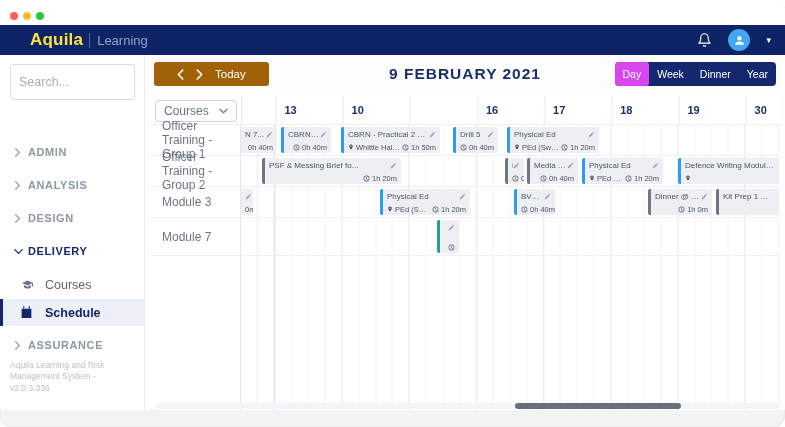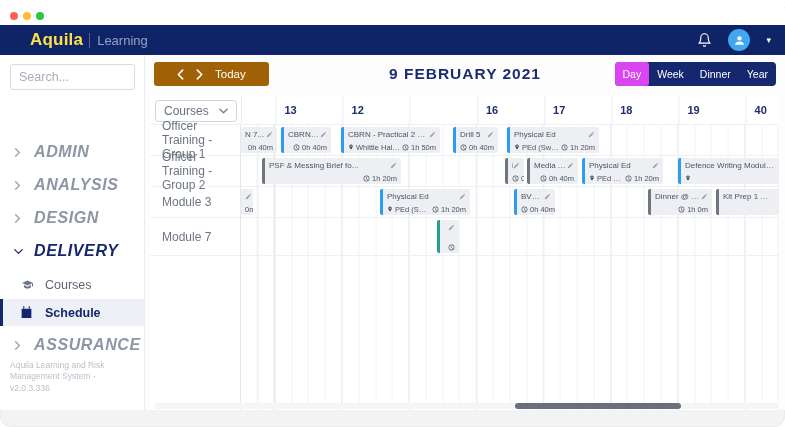--- a/index.html
+++ b/index.html
@@ -14,26 +14,26 @@
   .brand{margin-left:30px;color:#fde047;font-size:17px;font-weight:bold;letter-spacing:.2px;}
   .brand-divider{width:1px;height:15px;background:#56639c;margin:0 7px 0 6px;}
   .brand-suffix{color:#97a1c6;font-size:13px;}
   .appbar-right{margin-left:auto;display:flex;align-items:center;gap:16px;padding-right:14px;}
   .bell svg{display:block;}
   .avatar{width:22px;height:22px;border-radius:50%;background:#41a7f0;display:flex;align-items:center;justify-content:center;}
   .caret-down{color:#fff;font-size:9px;line-height:1;}
   
   .bodyarea{position:absolute;top:55px;left:0;right:0;bottom:17px;background:#fdfdfe;}
   .sidebar{position:absolute;top:0;left:0;bottom:0;width:145px;background:#fff;border-right:1px solid #e9ebef;}
-  .search{position:absolute;top:9px;left:10px;width:125px;height:26px;border:1px solid #d8dce1;border-radius:3px;padding:0 8px;font-size:12.5px;color:#6d28d9;outline:none;font-family:"Liberation Sans",sans-serif;background:#fff;}
+  .search{position:absolute;top:9px;left:10px;width:125px;height:36px;border:1px solid #d8dce1;border-radius:3px;padding:0 8px;font-size:12.5px;color:#6d28d9;outline:none;font-family:"Liberation Sans",sans-serif;background:#fff;}
   .search::placeholder{color:#a8aeb9;}
   .nav{position:absolute;top:88px;left:0;right:0;}
   .nav-section{display:flex;align-items:center;height:18px;margin:0 0 15px 0;padding-left:14px;cursor:pointer;}
   .nav-section .chev{width:14px;display:flex;align-items:center;}
-  .nav-section .sec-label{font-size:16px;letter-spacing:.6px;color:#8d96a5;font-weight:bold;margin-left:6px;font-style:italic;}
+  .nav-section .sec-label{font-size:11px;letter-spacing:.6px;color:#8d96a5;font-weight:bold;}
   .nav-section.expanded .sec-label{color:#16276d;}
   .nav-child{display:flex;align-items:center;height:27px;padding-left:17px;margin-bottom:1px;cursor:pointer;border-left:3px solid transparent;}
   .nav-child .ch-icon{width:16px;display:flex;align-items:center;}
   .nav-child .ch-label{font-size:12.5px;color:#5d6675;margin-left:9px;}
   .nav-child.active{background:#edf1f7;border-left-color:#14276d;}
   .nav-child.active .ch-label{color:#14276d;font-weight:bold;}
   .nav-children{margin:-4px 0 10px 0;}
   .sidebar-footer{position:absolute;left:10px;bottom:16px;width:122px;font-size:8.5px;line-height:1.35;color:#b9bfc9;}
   
   .main{position:absolute;top:0;left:145px;right:0;bottom:0;background:#fdfdfe;}
@@ -204,27 +204,27 @@
         <div class="grid">
           <div class="grid-header">
             <div class="filter-select">
               <span class="fs-label">Courses</span>
               <svg width="9" height="6" viewBox="0 0 10 6" fill="none" stroke="#7b838e" stroke-width="1.6" stroke-linecap="round" stroke-linejoin="round">
                   <path d="M1 1l4 4 4-4"></path>
                 </svg>
             </div>
             <div class="hours-header" id="hours">
                 <span class="hour-label" style="left: 42.4px;">13</span>
-                <span class="hour-label" style="left: 109.57px;">12</span>
+                <span class="hour-label" style="left: 109.57px;">10</span>
                 <span class="hour-label" style="left: 164px; margin-top: 25px;">15</span>
                 <span class="hour-label" style="left: 243.91px;">16</span>
                 <span class="hour-label" style="left: 311.08px;">17</span>
                 <span class="hour-label" style="left: 378.25px;">18</span>
                 <span class="hour-label" style="left: 445.42px;">19</span>
-                <span class="hour-label" style="left: 512.59px;">40</span>
+                <span class="hour-label" style="left: 512.59px;">30</span>
               </div>
           </div>
           <div class="grid-body">
             <div class="labels-col" id="rowlabels">
                 <div class="row-label" style="height: 31px;">Officer Training - Group 1</div>
                 <div class="row-label" style="height: 31px;">Officer Training - Group 2</div>
                 <div class="row-label" style="height: 31px;">Module 3</div>
                 <div class="row-label" style="height: 38px;">Module 7</div>
               </div>
             <div class="timeline" id="timeline">

